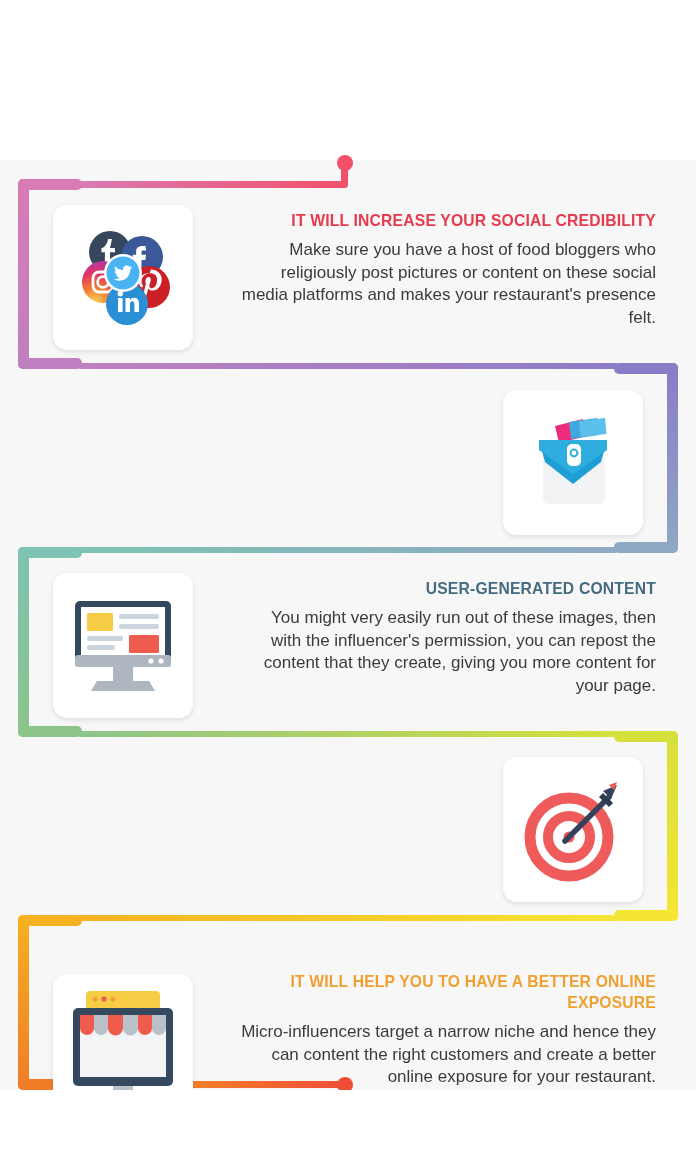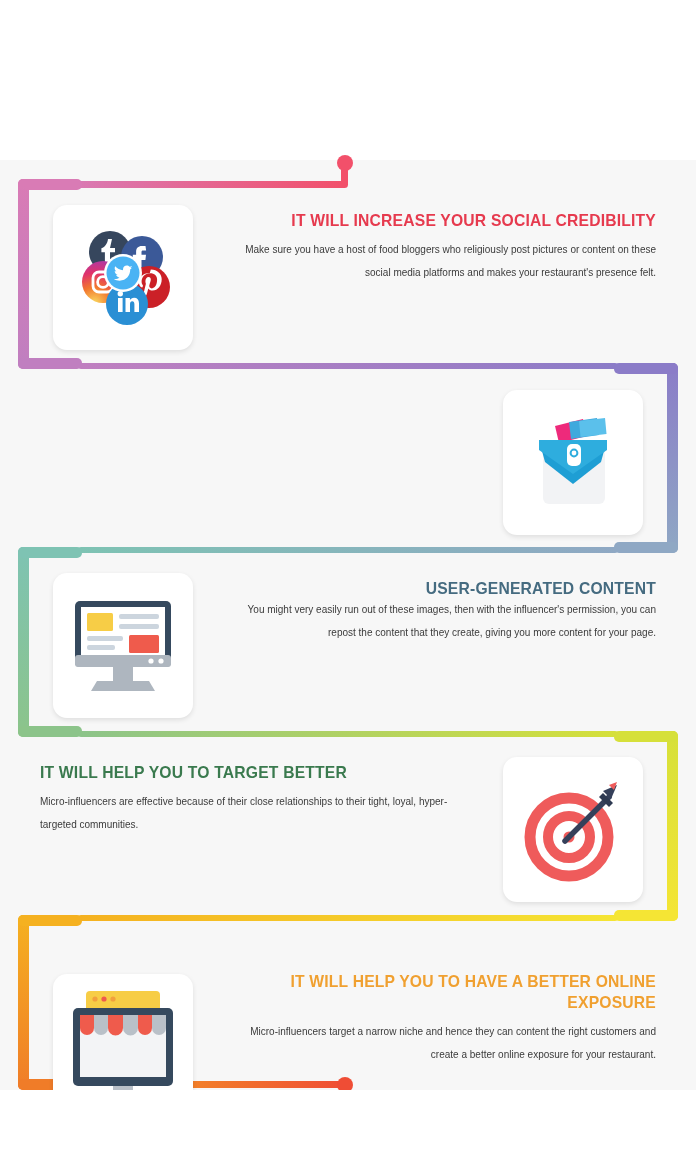--- a/index.html
+++ b/index.html
@@ -47,21 +47,21 @@
   }
   .card .art{position:absolute;left:0;top:0;width:140px;height:145px;}
 
   .txt{position:absolute;}
   .title{
     font-size:16.5px;font-weight:bold;letter-spacing:.2px;line-height:21px;
     transform:scaleX(.95);transform-origin:left center;
   }
   .title.right{transform-origin:right center;}
   .body{
-    font-size:10px;line-height:22.5px;color:#3b3b3b;font-weight:400;
+    font-size:17px;line-height:22.5px;color:#3b3b3b;font-weight:400;
   }
 
   .footer{position:absolute;left:0;top:1090px;width:696px;height:74px;background:#ffffff;}
 </style>
 </head>
 <body>
 
 <div class="page">
 
 
@@ -222,39 +222,35 @@
         <rect x="34" y="40" width="26" height="18" rx="1.5" fill="#f7cd46"></rect>
         <rect x="66" y="41" width="40" height="5" rx="2" fill="#ccd5de"></rect>
         <rect x="66" y="51" width="40" height="5" rx="2" fill="#ccd5de"></rect>
         <rect x="34" y="63" width="36" height="5" rx="2" fill="#ccd5de"></rect>
         <rect x="34" y="72" width="28" height="5" rx="2" fill="#ccd5de"></rect>
         <rect x="76" y="62" width="30" height="18" rx="1.5" fill="#ef5b4c"></rect>
       </svg>
     </div>
     <div class="txt" style="left:238px;top:10px;width:418px;text-align:right;">
       <div class="title right" style="color:#456b80;">USER-GENERATED CONTENT</div>
-      <div class="body" style="margin-top:0;">You might very easily run out of these images, then with the influencer's permission, you can repost the content that they create, giving you more content for your page.</div>
+      <div class="body" style="margin-top:8px;">You might very easily run out of these images, then with the influencer's permission, you can repost the content that they create, giving you more content for your page.</div>
     </div>
   </div>
 
   <div class="row" style="top:752px;height:160px;">
     <div class="card" style="left:503px;top:5px;">
       <svg class="art" viewBox="0 0 140 145">
         <circle cx="66" cy="80" r="39" fill="none" stroke="#ef5b5b" stroke-width="11"></circle>
         <circle cx="66" cy="80" r="21" fill="none" stroke="#ef5b5b" stroke-width="10"></circle>
         <circle cx="66" cy="80" r="5.5" fill="#ef5b5b"></circle>
         <line x1="62" y1="84" x2="106" y2="40" stroke="#35405a" stroke-width="5.5" stroke-linecap="round"></line>
         <path d="M100 34l14-6-6 14z" fill="#35405a"></path>
         <path d="M106 28l8-3-3 8z" fill="#ef5b5b"></path>
         <path d="M96 40l10 10 4-4-10-10z" fill="#2e3a52"></path>
       </svg>
-    </div>
-    <div class="txt" style="left:40px;top:10px;width:418px;text-align:left;">
-      <div class="title" style="color:#3a7a4e;">IT WILL HELP YOU TO TARGET BETTER</div>
-      <div class="body" style="margin-top:8px;">Micro-influencers are effective because of their close relationships to their tight, loyal, hyper-targeted communities.</div>
     </div>
   </div>
 
   <div class="row" style="top:936px;height:160px;margin-top:33px;">
     <div class="card" style="left:53px;top:5px;">
       <svg class="art" viewBox="0 0 140 145">
         <rect x="33" y="17" width="74" height="26" rx="4" fill="#f7cd46"></rect>
         <circle cx="42" cy="25" r="2.6" fill="#f2a03d"></circle>
         <circle cx="51" cy="25" r="2.6" fill="#ef5b4c"></circle>
         <circle cx="60" cy="25" r="2.6" fill="#f2a03d"></circle>

